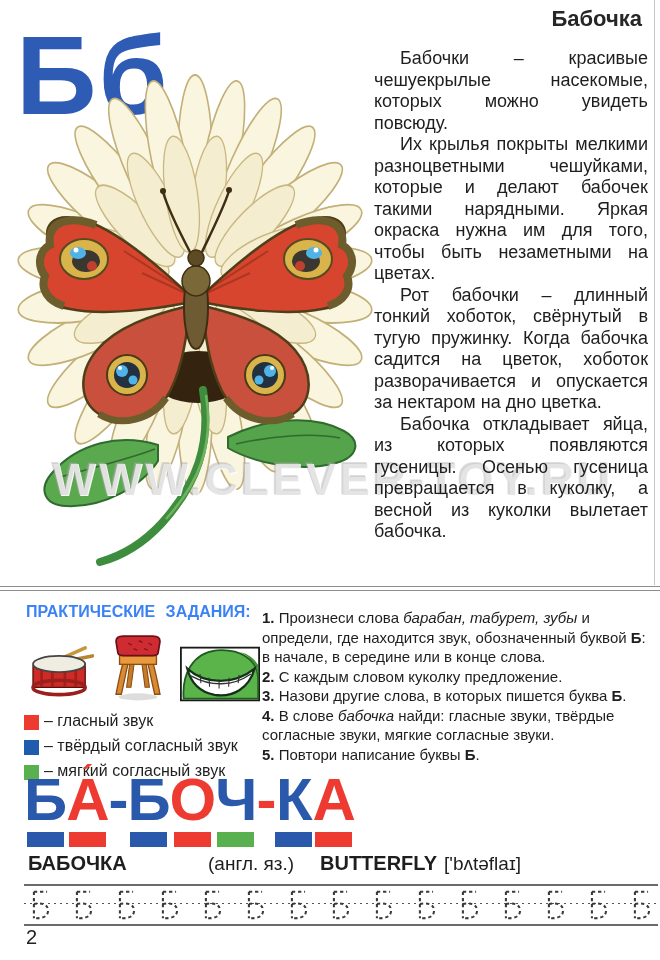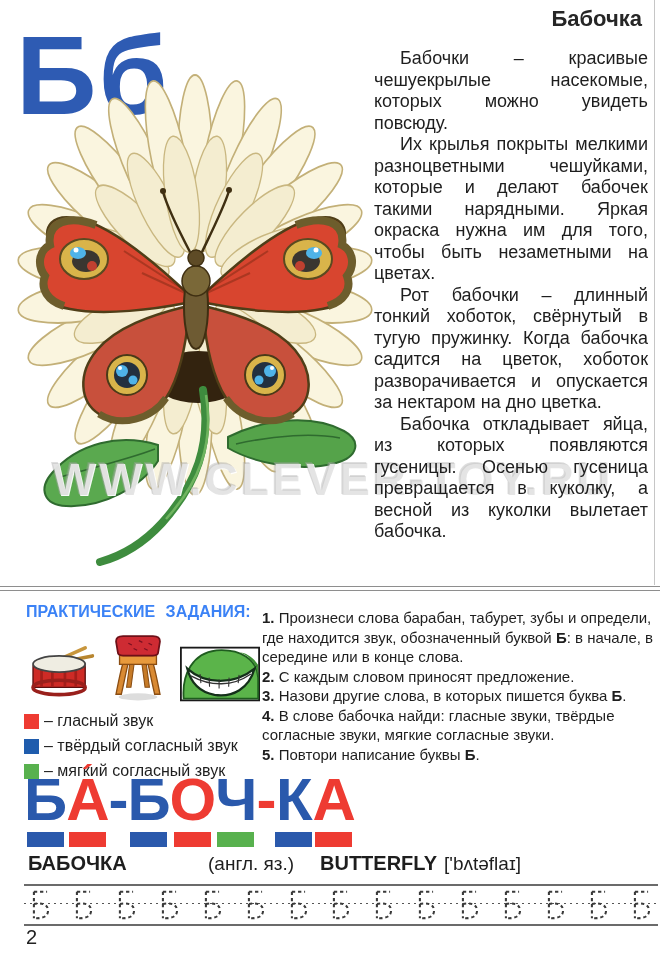--- a/index.html
+++ b/index.html
@@ -30,26 +30,26 @@
   .article{position:absolute;top:48px;left:374px;width:274px;z-index:3;
            font-size:18px;line-height:21.5px;text-align:justify;}
   .article p{margin:0;text-indent:26px;}
 
   
   .tasks-heading{position:absolute;top:603px;left:26px;font-size:16px;font-weight:bold;
                  word-spacing:6px;color:#3b82f6;}
   .objects-row{position:absolute;top:632px;left:24px;width:236px;display:flex;
                align-items:flex-end;gap:13px;}
   .legend{position:absolute;top:712px;left:24px;font-size:16px;}
-  .legend-row{display:flex;align-items:center;margin-bottom:7px;}
+  .legend-row{display:flex;align-items:flex-end;margin-bottom:7px;}
   .legend-swatch{width:15px;height:15px;margin-right:5px;flex:0 0 auto;}
   .tasks{position:absolute;top:608px;left:262px;width:394px;font-size:15px;line-height:19.5px;z-index:3;}
   .tasks p{margin:0;}
   .tasks .num{font-weight:bold;}
-  .tasks .i{}
+  .tasks .i{font-style:italic;}
   .tasks .b{font-weight:bold;}
 
   
   .syllables{position:absolute;top:774px;left:24px;display:flex;align-items:flex-end;z-index:4;}
   .syl-col{display:inline-flex;flex-direction:column;align-items:center;position:relative;}
   .syl-ch{font-size:60px;font-weight:bold;line-height:0.86;letter-spacing:-1px;}
   .syl-accent{position:absolute;top:-15px;left:50%;transform:translateX(-50%);
               font-size:34px;font-weight:bold;line-height:1;}
   .syl-bar{height:15px;margin-top:6px;}
 
@@ -253,21 +253,21 @@
         <span>– твёрдый согласный звук</span>
       </div>
       <div class="legend-row">
         <span class="legend-swatch" style="background: rgb(88, 177, 78);"></span>
         <span>– мягкий согласный звук</span>
       </div>
     </div>
 
   <div class="tasks">
       <p><span class="num">1. </span><span class="r">Произнеси слова </span><span class="i">барабан, табурет, зубы</span><span class="r"> и определи, где находится звук, обозначенный буквой </span><span class="b">Б</span><span class="r">: в начале, в середине или в конце слова.</span></p>
-      <p><span class="num">2. </span><span class="r">С каждым словом приносят предложение.</span></p>
+      <p><span class="num">2. </span><span class="r">С каждым словом куколку предложение.</span></p>
       <p><span class="num">3. </span><span class="r">Назови другие слова, в которых пишется буква </span><span class="b">Б</span><span class="r">.</span></p>
       <p><span class="num">4. </span><span class="r">В слове </span><span class="i">бабочка</span><span class="r"> найди: гласные звуки, твёрдые согласные звуки, мягкие согласные звуки.</span></p>
       <p><span class="num">5. </span><span class="r">Повтори написание буквы </span><span class="b">Б</span><span class="r">.</span></p>
     </div>
 
   <div class="syllables">
       <span class="syl-col">
         <span class="syl-ch" style="color: rgb(42, 89, 172);">Б</span>
         <span class="syl-bar" style="background: rgb(42, 89, 172); width: 37px;"></span>
       </span>

